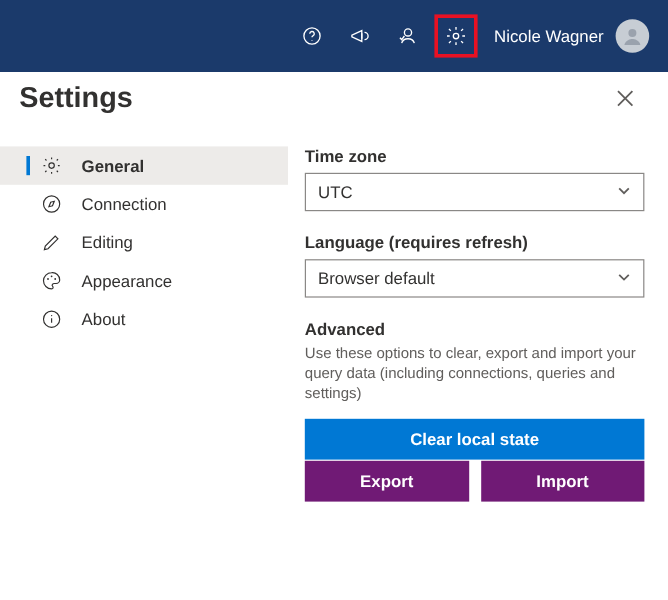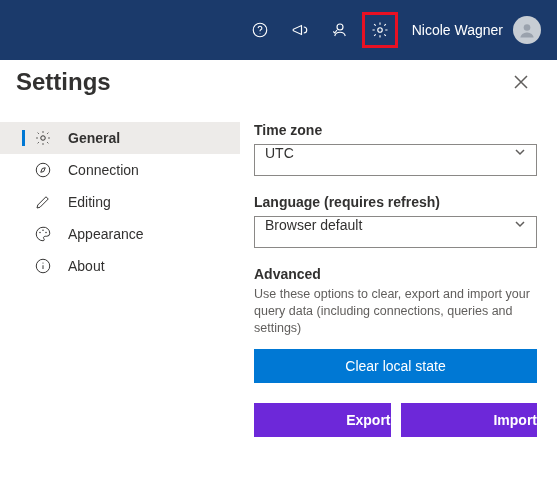--- a/index.html
+++ b/index.html
@@ -80,44 +80,43 @@
   .side-item .ico svg { width:18px;height:18px;stroke:#323130;fill:none;stroke-width:1.3;}
   .main {
     flex: 1;
     padding: 62px 20px 20px 14px;
   }
   .field-label { font-size: 14px; font-weight:700; margin-bottom:6px; }
   .select {
     width: 100%;
     border: 1px solid #8a8886;
     height: 32px;
-    display:flex;align-items:flex-start;justify-content:space-between;
+    display:flex;align-items:center;justify-content:space-between;
     padding: 0 10px;
     font-size: 14px;
     background:#fff;
     cursor:pointer;
     margin-bottom: 18px;
   }
   .select .chev svg{width:12px;height:12px;stroke:#605e5c;fill:none;stroke-width:1.5;}
   .section-title { font-size:14px; font-weight:600; margin-bottom:4px;}
   .section-desc { font-size:12.5px; color:#605e5c; line-height:1.35; margin-bottom:12px;}
   .btn-primary-full {
     width:100%; height:34px;
     background:#0078d4; color:#fff; border:none;
-    font-size:14px; font-weight:400;
+    font-size:14px; font-weight:700;
     cursor:pointer;
-    margin-bottom:20px;
+    margin-bottom:1px;
   }
   .btn-row { display:flex; gap:10px;}
   .btn-row button {
     flex:1; height:34px;
-    background:#6d28d9; color:#fff; border:none;
+    background:#701a75; color:#fff; border:none;
     font-size:14px; font-weight:600;
     cursor:pointer;
-    text-align:right;
   }
 </style>
 </head>
 <body>
 
 <div class="topbar">
   <div class="icon-btn">
     <svg viewBox="0 0 24 24">
         <circle cx="12" cy="12" r="9"></circle>
         <path d="M9.5 9.5a2.5 2.5 0 1 1 3.5 2.3c-.8.4-1 1-1 1.7"></path>

